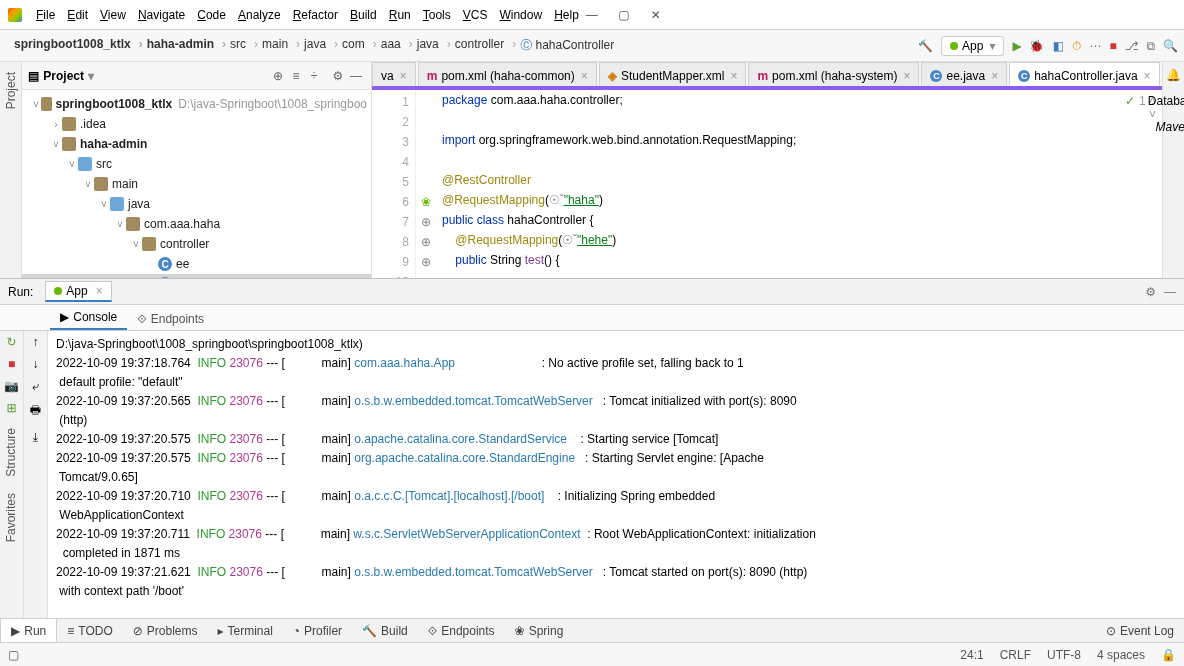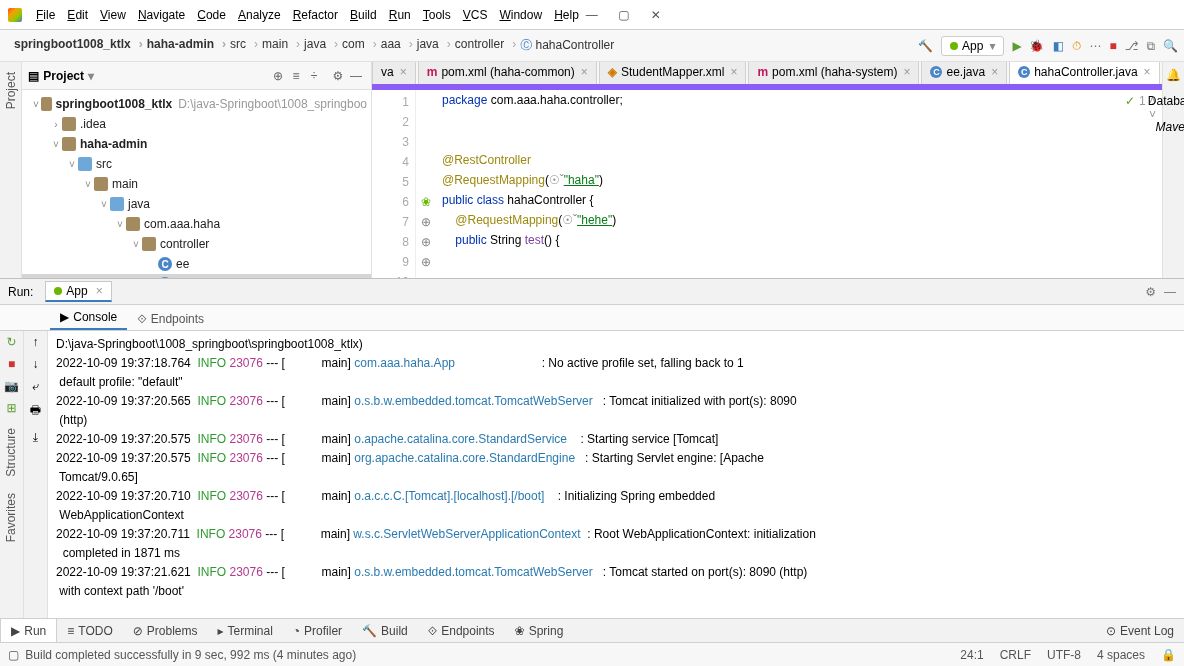--- a/index.html
+++ b/index.html
@@ -36,21 +36,21 @@
 .tree-indent { display: inline-block; }
 .chev { width: 12px; text-align: center; color: #888; font-size: 10px; }
 .ico { width: 14px; height: 14px; margin-right: 4px; display: inline-flex; align-items: center; justify-content: center; font-size: 10px; border-radius: 2px; }
 .ico.fold { background: #a38a5f; color: #fff; }
 .ico.fold-blue { background: #6ea8d8; color: #fff; }
 .ico.class { background: #4a86c7; color: #fff; border-radius: 50%; font-weight: 700; }
 .tree-label { color: #222; }
 .tree-path { color: #999; margin-left: 6px; }
 
 .editor-area { flex: 1; display: flex; flex-direction: column; min-width: 0; }
-.editor-tabs { height: 28px; display: flex; align-items: flex-end; border-bottom: 6px solid #8b5cf6; background: #f7f7f7; overflow: hidden; }
+.editor-tabs { height: 28px; display: flex; align-items: flex-start; border-bottom: 4px solid #8b5cf6; background: #f7f7f7; overflow: hidden; }
 .ed-tab { display: flex; align-items: center; height: 26px; padding: 0 8px; border: 1px solid #d0d0d0; border-bottom: none; background: #ececec; margin-right: 2px; cursor: pointer; }
 .ed-tab.active { background: #fff; }
 .ed-tab .x { margin-left: 6px; color: #999; }
 .ed-tab .ico-m { color: #c0175b; font-weight: 700; margin-right: 4px; }
 .ed-tab .ico-x { color: #d17a00; font-weight: 700; margin-right: 4px; }
 .ed-tab .ico-c { background: #4a86c7; color: #fff; width: 12px; height: 12px; border-radius: 50%; display: inline-flex; align-items: center; justify-content: center; font-size: 9px; font-weight: 700; margin-right: 4px; }
 .editor-body { flex: 1; display: flex; font-family: "Consolas","Courier New",monospace; font-size: 13px; overflow: hidden; }
 .gutter { width: 44px; background: #fff; border-right: 1px solid #eee; text-align: right; color: #aaa; padding: 2px 6px; }
 .gutter .ln { height: 20px; line-height: 20px; }
 .gut-icons { width: 20px; padding-top: 2px; }
@@ -288,20 +288,21 @@
           <div class="gi">
             <span style="color:#888;">⊕</span>
           </div>
           <div class="gi">
             <span style="color:#888;">⊕</span>
           </div>
         </div>
       <div class="code">
         <div class="line"><span class="kw">package</span><span> com.aaa.haha.controller;</span></div>
         <div class="line"></div>
+        <div class="line"><span class="kw">import</span><span> org.springframework.web.bind.annotation.</span><span class="cls">RequestMapping</span><span>;</span></div>
         <div class="line"></div>
         <div class="line"><span class="ann">@RestController</span></div>
         <div class="line"><span class="ann">@RequestMapping</span><span>(</span><span style="color:#888;">☉ˇ</span><span class="str und">"haha"</span><span>)</span></div>
         <div class="line"><span class="kw">public class</span><span> hahaController </span><span>{</span></div>
         <div class="line"><span class="ann">    @RequestMapping</span><span>(</span><span style="color:#888;">☉ˇ</span><span class="str und">"hehe"</span><span>)</span></div>
         <div class="line"><span class="kw">    public</span><span> String </span><span class="fn">test</span><span>() {</span></div>
 
       </div>
       <div style="width:50px;text-align:right;padding:4px 6px;color:#999;">
         <span class="check">✓</span><span>1</span> ˄ ˅
@@ -366,21 +367,20 @@
   <div class="btab">◔ <span>Profiler</span></div>
   <div class="btab">🔨 <span>Build</span></div>
   <div class="btab">⟐ <span>Endpoints</span></div>
   <div class="btab">❀ <span>Spring</span></div>
   <div class="spacer"></div>
   <div class="btab">⊙ <span>Event Log</span></div>
 </div>
 
 <div class="statusbar">
   <span>▢</span>
-  <span style="margin-left:6px;">Build completed successfully in 9 sec, 992 ms (4 minutes ago)</span>
   <div class="right">
     <span>24:1</span>
     <span>CRLF</span>
     <span>UTF-8</span>
     <span>4 spaces</span>
     <span>🔒</span>
   </div>
 </div>
 
 </body></html>

